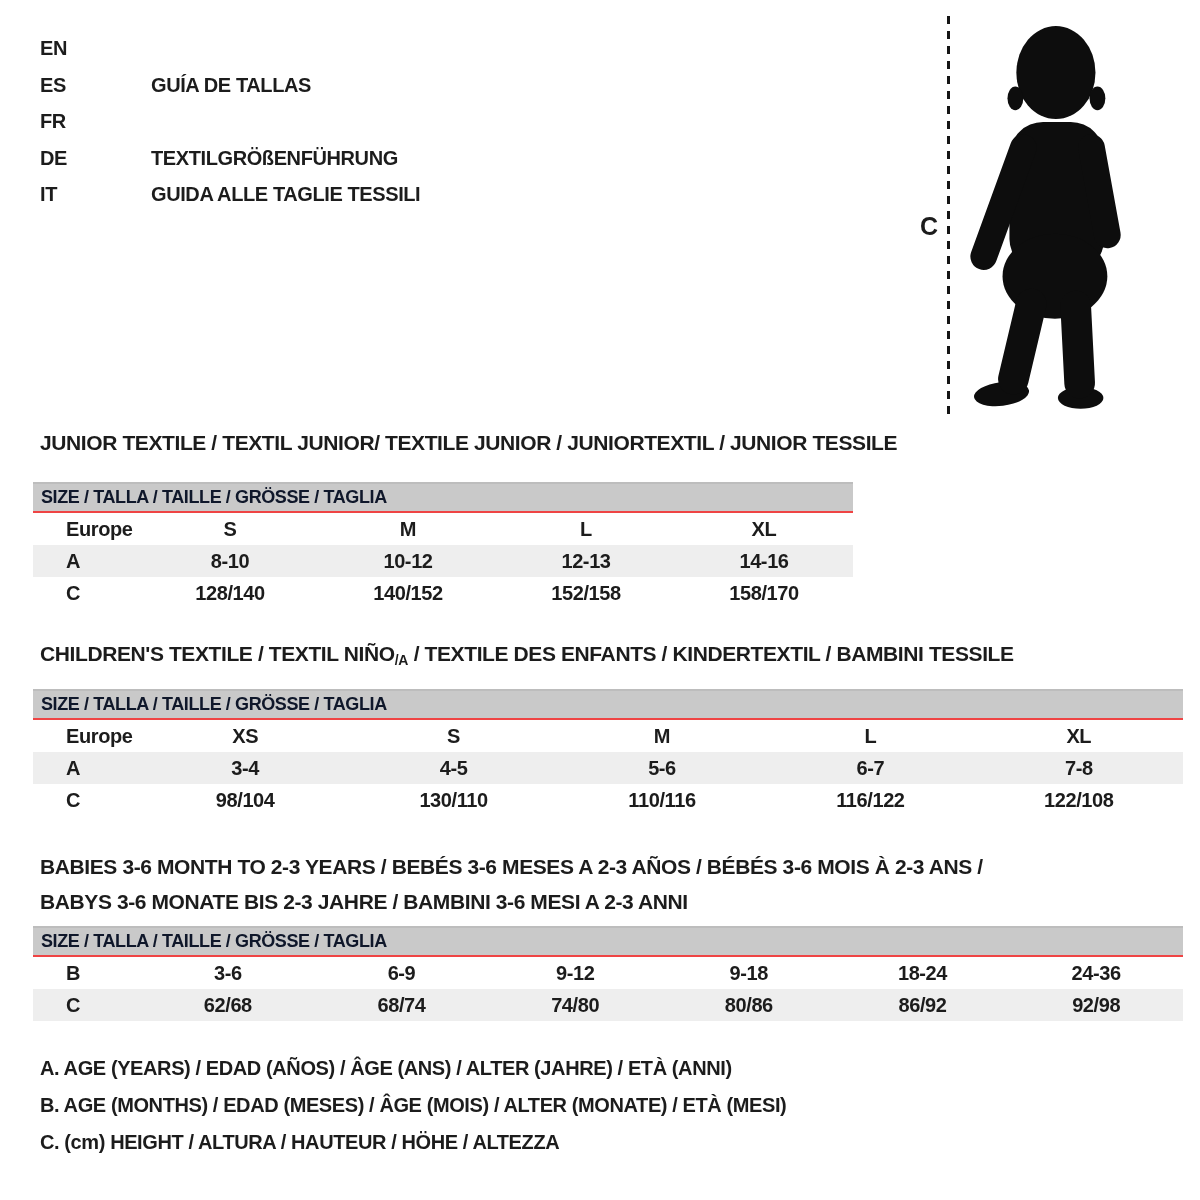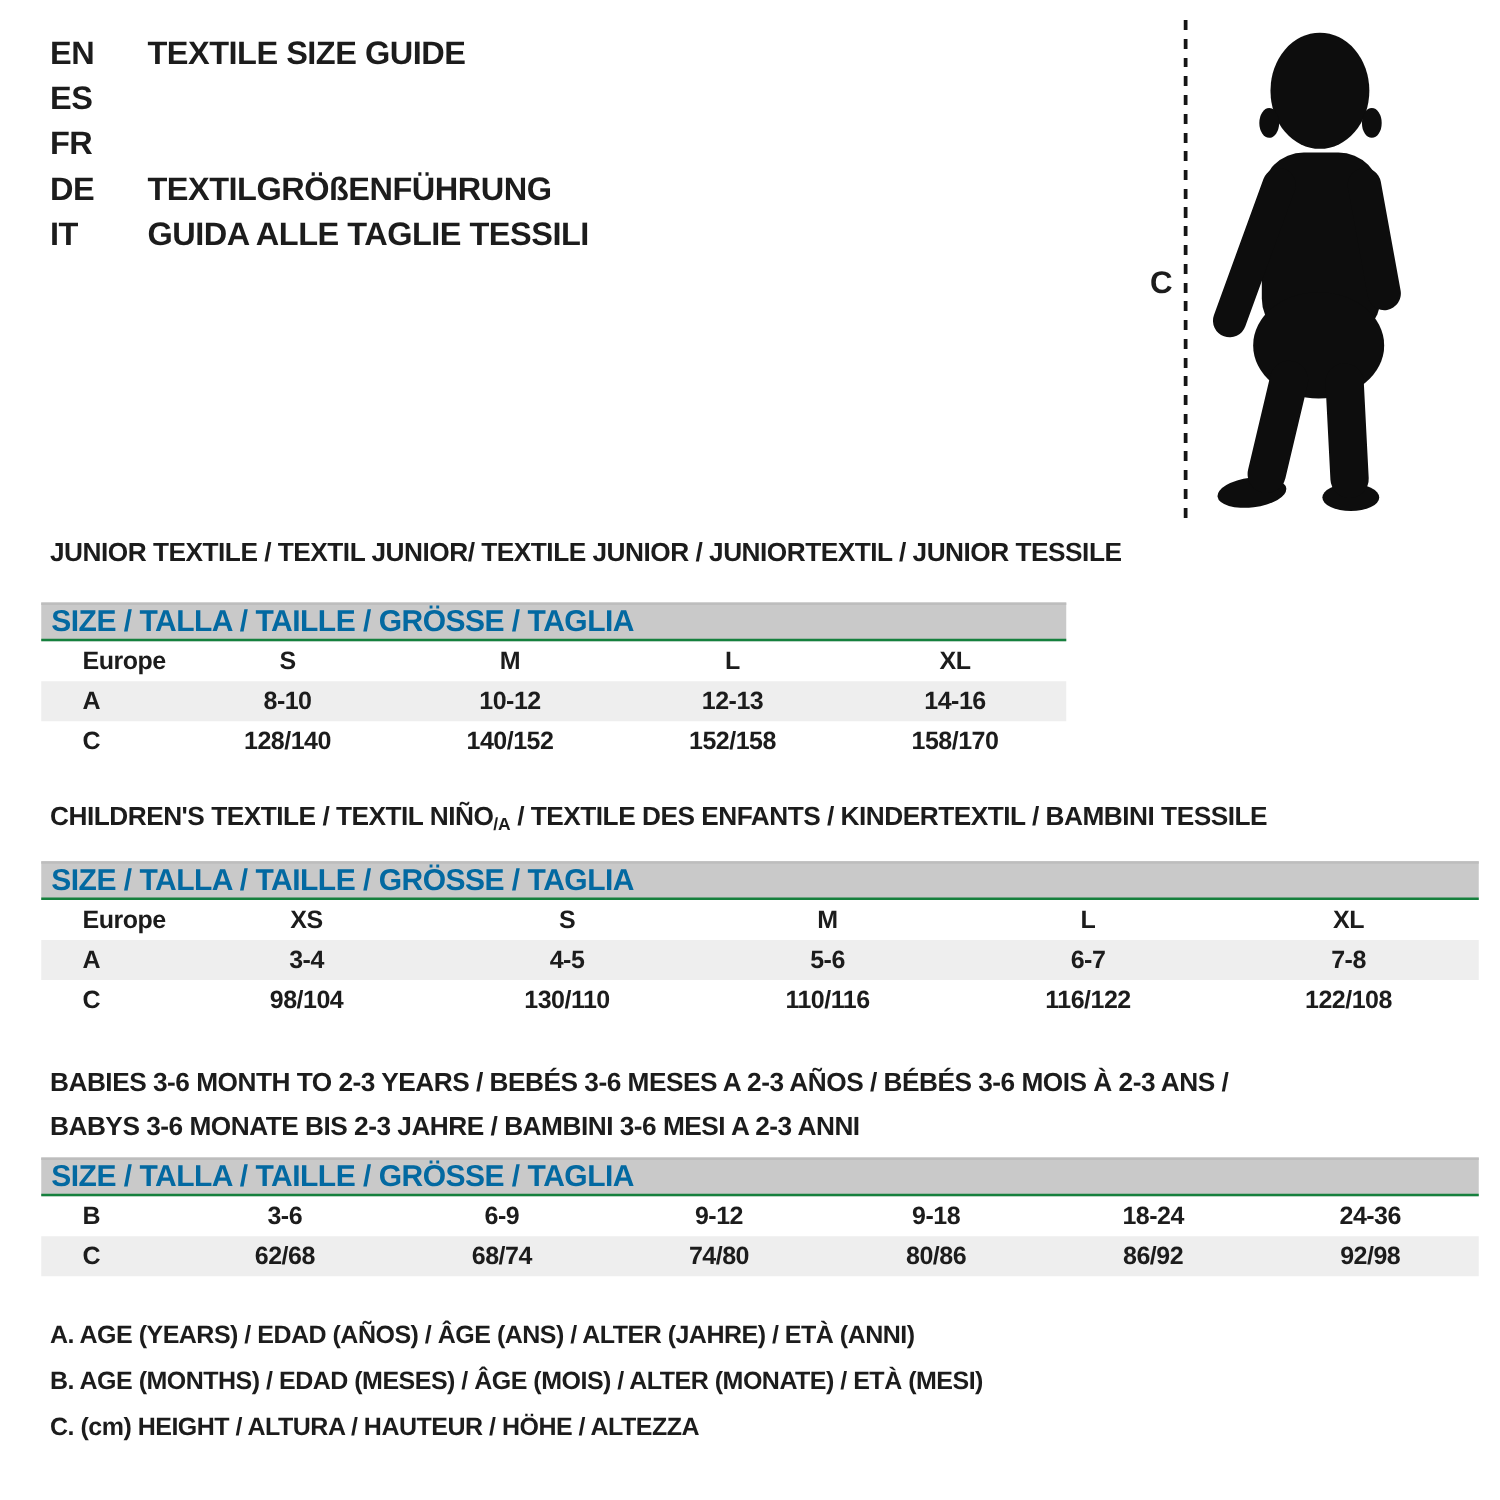--- a/index.html
+++ b/index.html
@@ -9,21 +9,21 @@
     background:#ffffff;
     font-family:"Liberation Sans","DejaVu Sans",sans-serif;
     font-weight:700;
     color:#1c1c1c;
     overflow:hidden;
     letter-spacing:-0.4px;
   }
 
   
   .lang-header { position:absolute; left:40px; top:24px; }
-  .lang-row { display:flex; height:36.4px; align-items:center; font-size:26px; }
+  .lang-row { display:flex; height:36.4px; align-items:flex-end; font-size:20px;gap:33px; }
   .lang-code { width:78px; }
   .lang-title { white-space:nowrap; }
 
   
   .measure-line {
     position:absolute; left:947px; top:16px; width:3px; height:400px;
     background:repeating-linear-gradient(to bottom,#151515 0 8px,transparent 8px 15px);
   }
   .measure-label { position:absolute; left:920px; top:212px; font-size:25px; }
   .toddler { position:absolute; left:960px; top:14px; }
@@ -33,24 +33,24 @@
   .title-junior   { top:431px; }
   .title-children { top:642px; }
   .title-babies   { top:849px; line-height:35px; }
   .sub-a { font-size:14px; vertical-align:-4px; letter-spacing:-0.2px; }
 
   
   .size-table { position:absolute; left:33px; }
   .w-junior { width:820px; }
   .w-wide   { width:1150px; }
   .tbl-cap {
-    height:31px; background:#c9c9c9; color:#0369a1;
-    border-top:2px solid #bdbdbd; border-bottom:2px solid #15803d;
+    height:31px; background:#c9c9c9; color:#0f172a;
+    border-top:2px solid #bdbdbd; border-bottom:2px solid #ef4444;
     display:flex; align-items:center; padding-left:8px;
-    font-size:24px;
+    font-size:18px;
   }
   .tbl-row { display:grid; height:32px; align-items:center; font-size:20px; }
   .t4 { grid-template-columns:108px repeat(4,1fr); }
   .t5 { grid-template-columns:108px repeat(5,1fr); }
   .t6 { grid-template-columns:108px repeat(6,1fr); }
   .tbl-row > div { text-align:center; }
   .tbl-row > div:first-child { text-align:left; padding-left:8px;margin-left:25px; }
   .stripe { background:#eeeeee; }
   .pos-junior   { top:482px; }
   .pos-children { top:689px; }
@@ -59,24 +59,24 @@
   
   .legend { position:absolute; left:40px; top:1050px; }
   .legend-line { height:37px; line-height:37px; font-size:20px; white-space:nowrap; }
 </style>
 </head>
 <body>
 
 <div class="lang-header">
   <div class="lang-row">
     <span class="lang-code">EN</span>
-    <span class="lang-title">TEXTILE SIZE GUIDE</span>
   </div>
   <div class="lang-row">
     <span class="lang-code">ES</span>
+    <span class="lang-title">GUÍA DE TALLAS</span>
   </div>
   <div class="lang-row">
     <span class="lang-code">FR</span>
   </div>
   <div class="lang-row">
     <span class="lang-code">DE</span>
     <span class="lang-title">TEXTILGRÖßENFÜHRUNG</span>
   </div>
   <div class="lang-row">
     <span class="lang-code">IT</span>

